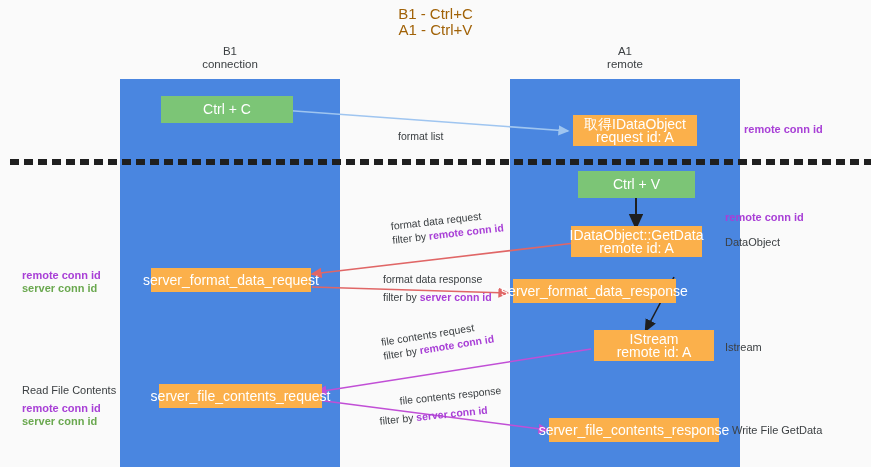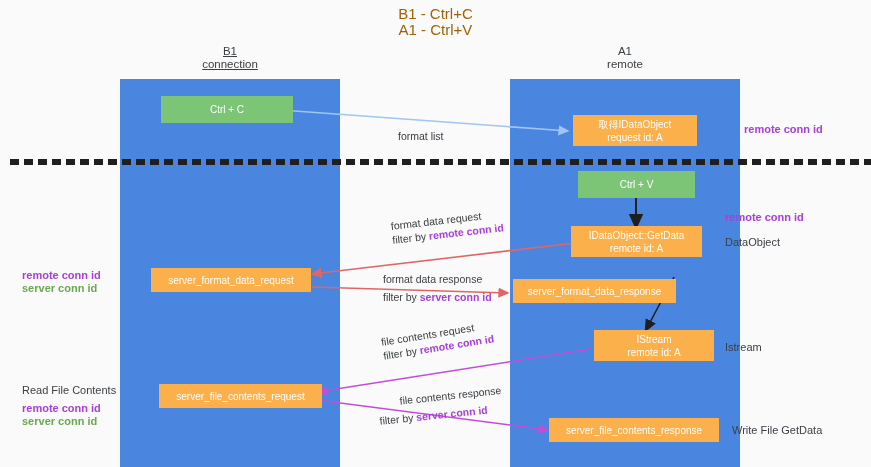--- a/index.html
+++ b/index.html
@@ -28,21 +28,21 @@
   }
   
   .lane-header {
     position: absolute;
     text-align: center;
     font-size: 11.5px;
     color: #3c4043;
     line-height: 13px;
     white-space: pre-line;
   }
-  #hdr-b1 { left: 120px; top: 45px; width: 220px; text-decoration: underline; }
+  #hdr-b1 { left: 120px; top: 45px; width: 220px; }
   #hdr-a1 { left: 510px; top: 45px; width: 230px; }
   
   .lane {
     position: absolute;
     background: #4a86e0;
   }
   #lane-b1 { left: 120px; top: 79px; width: 220px; height: 388px; }
   #lane-a1 { left: 510px; top: 79px; width: 230px; height: 388px; }
   
   #divider {
@@ -58,21 +58,21 @@
   }
   
   .box {
     position: absolute;
     box-sizing: border-box;
     display: flex;
     flex-direction: column;
     align-items: center;
     justify-content: center;
     color: #ffffff;
-    font-size: 10px;
+    font-size: 14px;
     line-height: 13px;
     text-align: center;
     white-space: pre-line;
     padding: 2px 4px;
   }
   .box.green { background: #7cc576; }
   .box.orange { background: #fbb04b; }
   
   .note {
     position: absolute;

